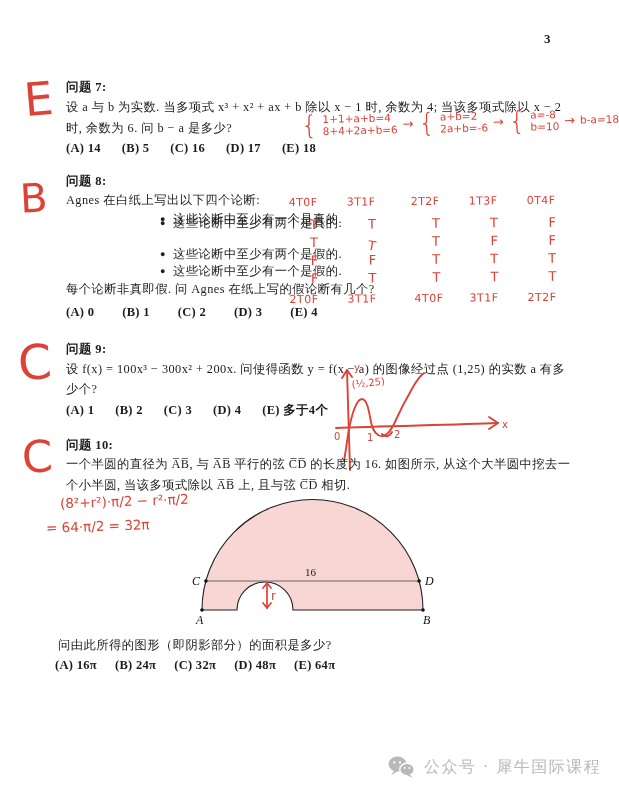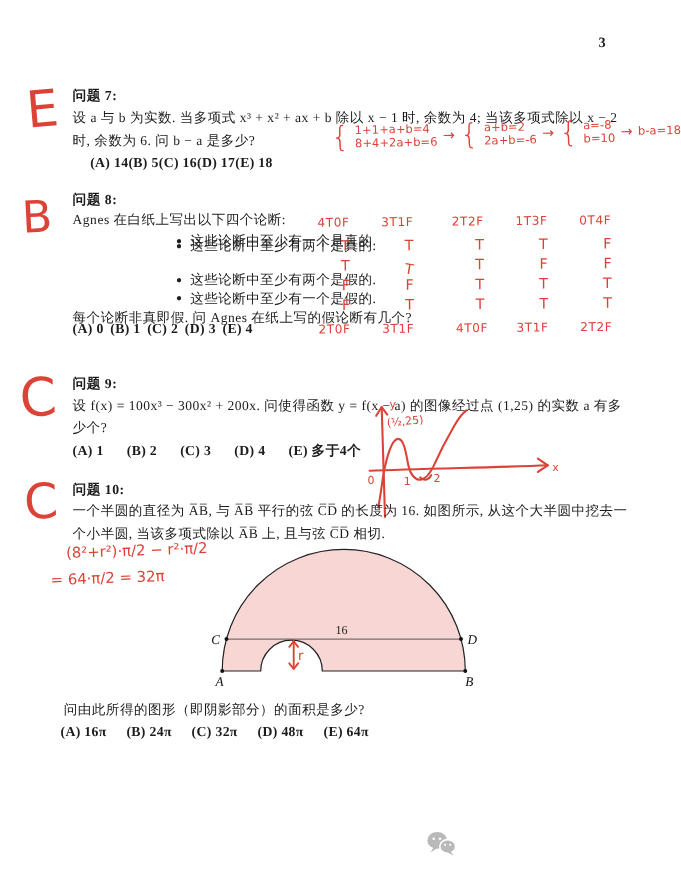--- a/index.html
+++ b/index.html
@@ -39,21 +39,21 @@
 
 <div class="page">
 
   <div class="abs hdr" style="left:544px;top:31px;">3</div>
 
   <div>
     <div class="mark" style="left:24px;top:76px;font-size:46px;transform:rotate(-5deg);">E</div>
     <div class="abs ptitle" style="left:66px;top:79px;">问题 7:</div>
     <div class="abs body-line" style="left:66px;top:99px;">设 a 与 b 为实数. 当多项式 x³ + x² + ax + b 除以 x − 1 时, 余数为 4; 当该多项式除以 x − 2</div>
     <div class="abs body-line" style="left:66px;top:120px;">时, 余数为 6. 问 b − a 是多少?</div>
-    <div class="abs opts" style="left:82px;top:141px;">
+    <div class="abs opts" style="left:66px;top:141px;gap:21px;">
       <span>(A) 14</span>
       <span>(B) 5</span>
       <span>(C) 16</span>
       <span>(D) 17</span>
       <span>(E) 18</span>
     </div>
 
     <div class="abs hw p7work" style="left:301px;top:109px;">
       <span class="brace">{</span>
       <span class="stack">
@@ -79,21 +79,21 @@
 
   <div>
     <div class="mark" style="left:20px;top:178px;font-size:40px;transform:rotate(-3deg);">B</div>
     <div class="abs ptitle" style="left:66px;top:173px;">问题 8:</div>
     <div class="abs body-line" style="left:66px;top:192px;">Agnes 在白纸上写出以下四个论断:</div>
     <div class="abs body-line" style="left:160px;top:211px;"><span class="bullet-dot">●</span><span>这些论断中至少有一个是真的.</span></div>
     <div class="abs body-line" style="left:160px;top:215px;"><span class="bullet-dot">●</span><span>这些论断中至少有两个是真的.</span></div>
     <div class="abs body-line" style="left:160px;top:246px;"><span class="bullet-dot">●</span><span>这些论断中至少有两个是假的.</span></div>
     <div class="abs body-line" style="left:160px;top:263px;"><span class="bullet-dot">●</span><span>这些论断中至少有一个是假的.</span></div>
     <div class="abs body-line" style="left:66px;top:281px;">每个论断非真即假. 问 Agnes 在纸上写的假论断有几个?</div>
-    <div class="abs opts" style="left:66px;top:292px;gap:6px;">
+    <div class="abs opts" style="left:66px;top:305px;gap:28px;">
       <span>(A) 0</span>
       <span>(B) 1</span>
       <span>(C) 2</span>
       <span>(D) 3</span>
       <span>(E) 4</span>
     </div>
 
     <div class="abs hw" style="left:260px;top:182px;width:310px;height:115px;transform:rotate(-.5deg);">
       <div class="tf-col" style="left:6px;">
         <div class="tf-h">4T0F</div>
@@ -214,15 +214,16 @@
     <svg width="27" height="24" viewBox="0 0 27 24">
       <ellipse cx="9.5" cy="9" rx="9" ry="7.6" fill="#b9b9b9"></ellipse>
       <path d="M3.5,20 L6.5,14.5 L10.5,15.5 Z" fill="#b9b9b9"></path>
       <circle cx="6.3" cy="7.5" r="1.15" fill="#ffffff"></circle>
       <circle cx="12" cy="7.5" r="1.15" fill="#ffffff"></circle>
       <ellipse cx="19" cy="14.5" rx="7.2" ry="6.2" fill="#b9b9b9" stroke="#ffffff" stroke-width="1.4"></ellipse>
       <path d="M24.5,23 L21.5,18.8 L18.5,19.8 Z" fill="#b9b9b9"></path>
       <circle cx="16.6" cy="13" r="1" fill="#ffffff"></circle>
       <circle cx="21.3" cy="13" r="1" fill="#ffffff"></circle>
     </svg>
+    <span class="ftxt">公众号 · 犀牛国际课程</span>
   </div>
 
 </div>
 
 </body></html>

